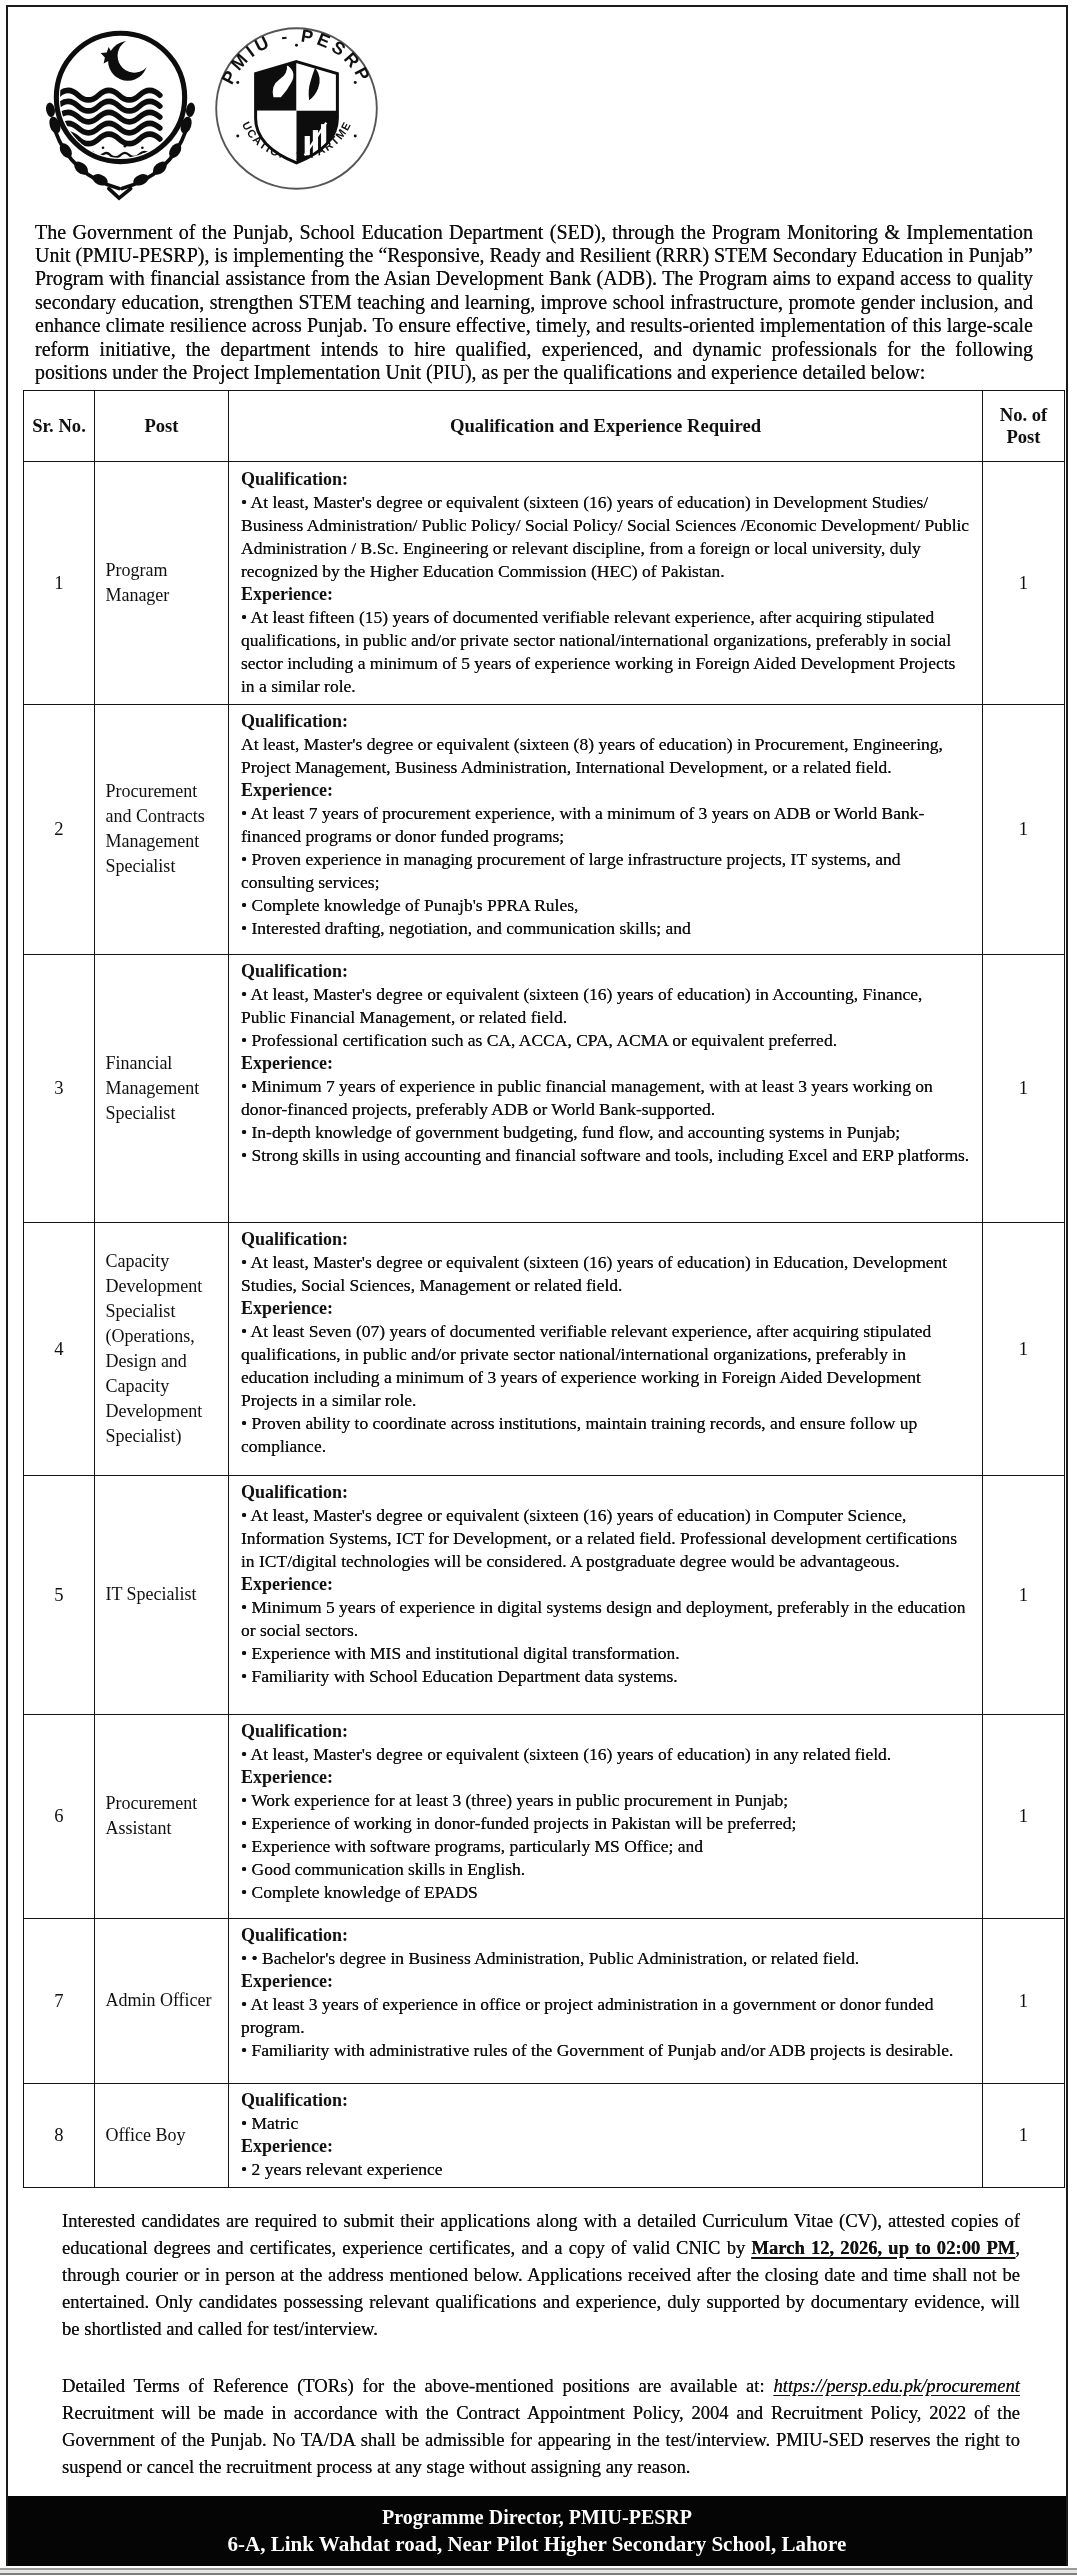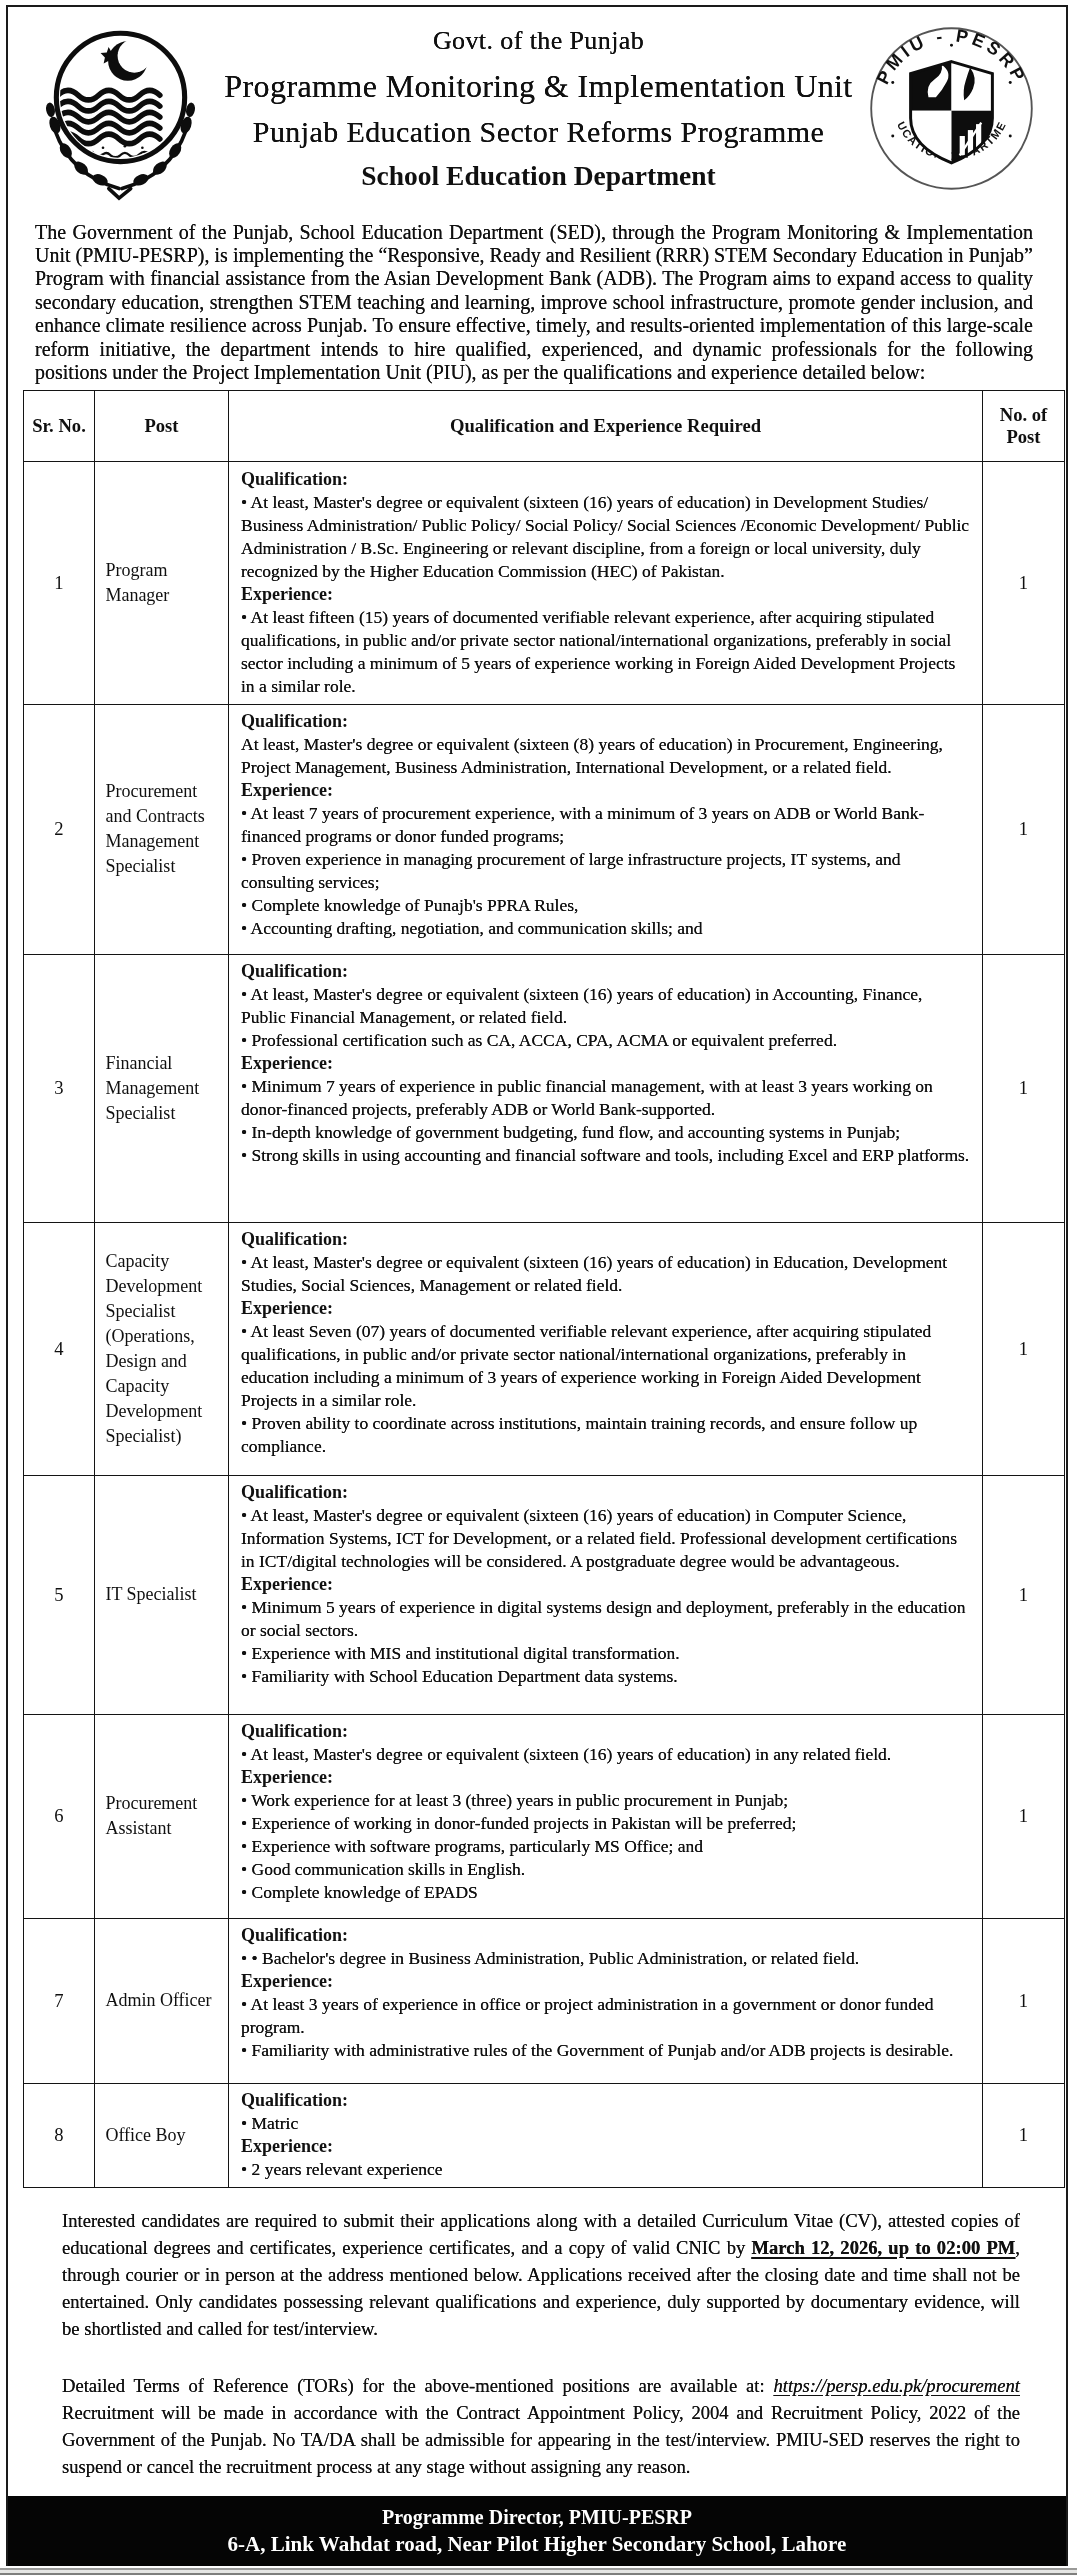--- a/index.html
+++ b/index.html
@@ -201,26 +201,20 @@
           <ellipse cx="92" cy="218" rx="7" ry="11" transform="rotate(-66 92 218)"></ellipse>
           <ellipse cx="210" cy="143" rx="7" ry="12" transform="rotate(18 210 143)"></ellipse>
           <ellipse cx="216" cy="122" rx="6" ry="10" transform="rotate(10 216 122)"></ellipse>
           <ellipse cx="195" cy="178" rx="7" ry="11" transform="rotate(32 195 178)"></ellipse>
           <ellipse cx="174" cy="202" rx="7" ry="11" transform="rotate(48 174 202)"></ellipse>
           <ellipse cx="148" cy="218" rx="7" ry="11" transform="rotate(66 148 218)"></ellipse>
         </g>
       </svg>
     </div>
 
-    <div class="titles">
-      <div class="t1">Govt. of the Punjab</div>
-      <div class="t2">Programme Monitoring &amp; Implementation Unit</div>
-      <div class="t3">Punjab Education Sector Reforms Programme</div>
-      <div class="t4">School Education Department</div>
-    </div>
 
     <div class="seal-wrap">
       <svg width="171" height="171" viewBox="0 0 230 230">
         <defs>
           <path id="sealTopArc" d="M 22,118 A 93,93 0 0 1 208,118"></path>
           <path id="sealBottomArc" d="M 40,132 A 80,80 0 0 0 190,132"></path>
           <clipPath id="shieldClip">
             <path d="M115,52 L170,68 V128 Q170,166 115,188 Q60,166 60,128 V68 Z"></path>
           </clipPath>
         </defs>
@@ -288,21 +282,21 @@
         <tr>
           <td class="sr-cell">2</td>
           <td class="post-cell">Procurement and Contracts Management Specialist</td>
           <td class="qual-cell">
             <div class="sec-label">Qualification:</div>
             <div class="req-item">At least, Master's degree or equivalent (sixteen (8) years of education) in Procurement, Engineering, Project Management, Business Administration, International Development, or a related field.</div>
             <div class="sec-label">Experience:</div>
             <div class="req-item">• At least 7 years of procurement experience, with a minimum of 3 years on ADB or World Bank-financed programs or donor funded programs;</div>
             <div class="req-item">• Proven experience in managing procurement of large infrastructure projects, IT systems, and consulting services;</div>
             <div class="req-item">• Complete knowledge of Punajb's PPRA Rules,</div>
-            <div class="req-item">• Accounting drafting, negotiation, and communication skills; and</div>
+            <div class="req-item">• Interested drafting, negotiation, and communication skills; and</div>
           </td>
           <td class="count-cell">1</td>
         </tr>
         <tr>
           <td class="sr-cell">3</td>
           <td class="post-cell">Financial Management Specialist</td>
           <td class="qual-cell">
             <div class="sec-label">Qualification:</div>
             <div class="req-item">• At least, Master's degree or equivalent (sixteen (16) years of education) in Accounting, Finance, Public Financial Management, or related field.</div>
             <div class="req-item">• Professional certification such as CA, ACCA, CPA, ACMA or equivalent preferred.</div>

